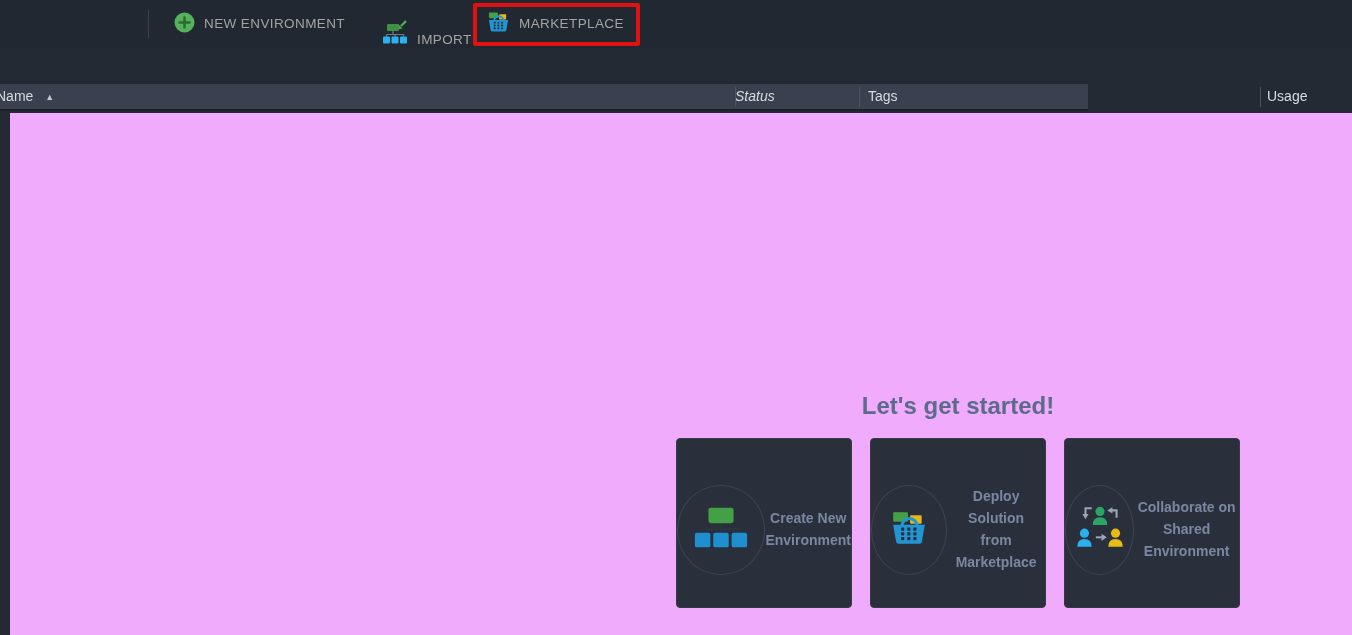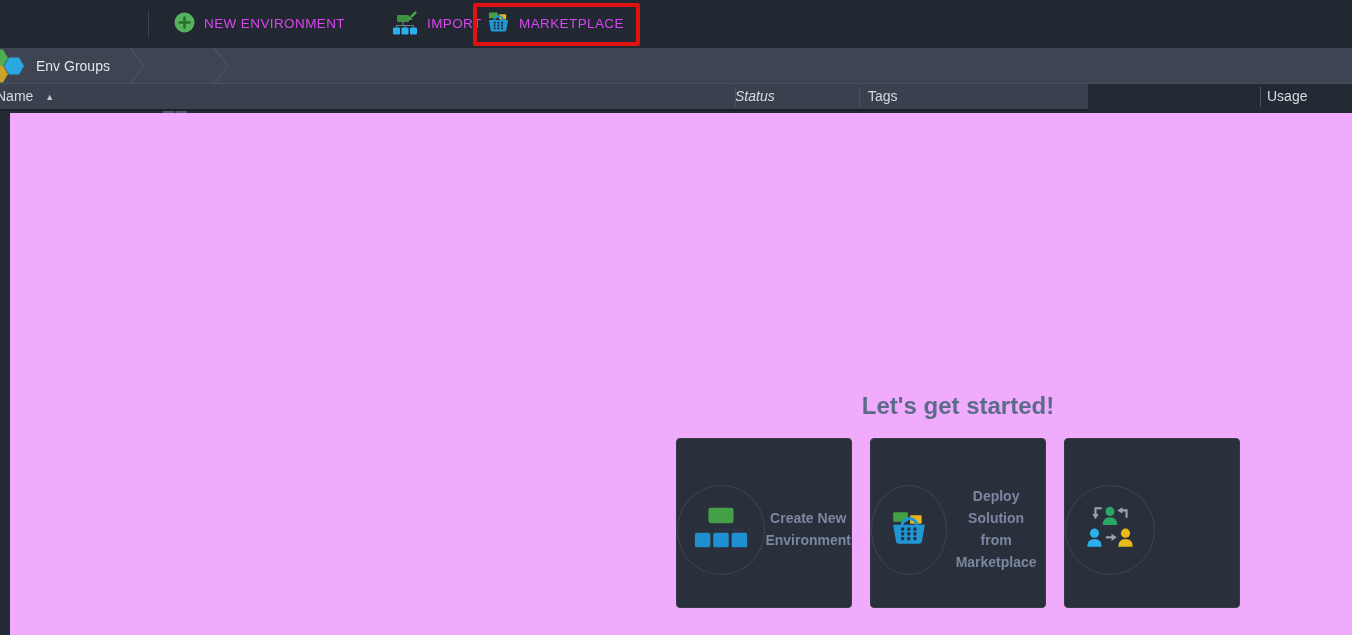--- a/index.html
+++ b/index.html
@@ -13,24 +13,24 @@
   .logo { position:absolute; left:10px; top:4px; height:42px; cursor:pointer;
           color:#f3f5f7; font-weight:bold; font-size:18px; line-height:20px;
           letter-spacing:.3px; }
   .logo-line2 { display:flex; align-items:center; gap:5px; }
   .logo-o { display:inline-block; border:2px solid #2d7ff7; border-radius:50%;
             line-height:14px; padding:0 1px; font-size:15px; margin:0 1px; }
   .nav-divider { position:absolute; left:148px; top:10px; width:1px; height:28px;
                  background:#3a4150; }
   .nav-btn { position:absolute; top:0; height:47px; display:flex; align-items:center;
              gap:9px; background:transparent; border:none; cursor:pointer;
-             color:#d946ef; font-family:"Liberation Sans",sans-serif;
+             color:#a3a3a3; font-family:"Liberation Sans",sans-serif;
              font-size:13.5px; letter-spacing:.4px; }
   .btn-newenv { left:174px; }
-  .btn-import { left:392px; }
+  .btn-import { left:382px;align-items:flex-end; }
   .btn-marketplace { left:487px; }
   .highlight-box { position:absolute; left:473px; top:3px; width:167px; height:43px;
                    border:4px solid #e01111; border-radius:2px; pointer-events:none; }
 
   
   .crumbbar { position:absolute; left:0; top:48px; width:1352px; height:36px;
               background:#3e4451; border-bottom:1px solid #474d5b; }
   .hexwrap { position:absolute; left:-10px; top:1px; }
   .crumb-label { position:absolute; left:36px; top:0; height:36px; line-height:36px;
                  color:#e2e6ec; font-size:14px; cursor:pointer; }
@@ -123,44 +123,20 @@
               <rect x="22.1" y="25.5" width="3" height="3" rx=".6"></rect>
           </g>
         </svg>
       </span>
       <span>MARKETPLACE</span>
     </button>
 
     <div class="highlight-box"></div>
   </div>
 
-  <div class="crumbbar">
-    <span class="hexwrap">
-      <svg width="40" height="34" viewBox="0 0 40 34">
-        <polygon points="18,9 13,17.6 3,17.6 -2,9 3,0.4 13,0.4" transform="translate(0,0)" fill="#4caf50"></polygon>
-        <polygon points="18,27 13,35.6 3,35.6 -2,27 3,18.4 13,18.4" transform="translate(0,-2)" fill="#c9a227"></polygon>
-        <polygon points="34,17 29,25.6 19,25.6 14,17 19,8.4 29,8.4" fill="#2aa9e0"></polygon>
-      </svg>
-    </span>
-    <span class="crumb-label">Env Groups</span>
-
-    <span class="chev chev1">
-      <svg width="22" height="36" viewBox="0 0 22 36">
-        <polyline points="4,0 18,18 4,36" fill="none" stroke="#4d5465" stroke-width="1.2"></polyline>
-      </svg>
-    </span>
-
-    <button class="plus-btn"></button>
-
-    <span class="chev chev2">
-      <svg width="22" height="36" viewBox="0 0 22 36">
-        <polyline points="4,0 18,18 4,36" fill="none" stroke="#4d5465" stroke-width="1.2"></polyline>
-      </svg>
-    </span>
-  </div>
 
   <div class="thead">
     <div class="th th-name">
       <span>Name</span><span class="sort-arrow">▲</span>
     </div>
     <div class="th th-status">Status</div>
     <div class="th th-tags">Tags</div>
     <div class="th th-usage">Usage</div>
     <div class="th-sep sep1"></div>
     <div class="th-sep sep2"></div>
@@ -240,17 +216,21 @@
                 <path d="M24,32 H30"></path>
               </g>
               <g fill="#9aa4b5">
                 <polygon points="11,9.5 17,9.5 14,14.5"></polygon>
                 <polygon points="40,3 40,9 35,6"></polygon>
                 <polygon points="29.5,28.5 29.5,35.5 34.5,32"></polygon>
               </g>
             </svg>
           </span>
         </div>
+        <div class="card-label">
+          <div>Collaborate on</div>
+          <div>Shared Environment</div>
+        </div>
       </div>
 
     </div>
   </div>
 </div>
 
 </body></html>

